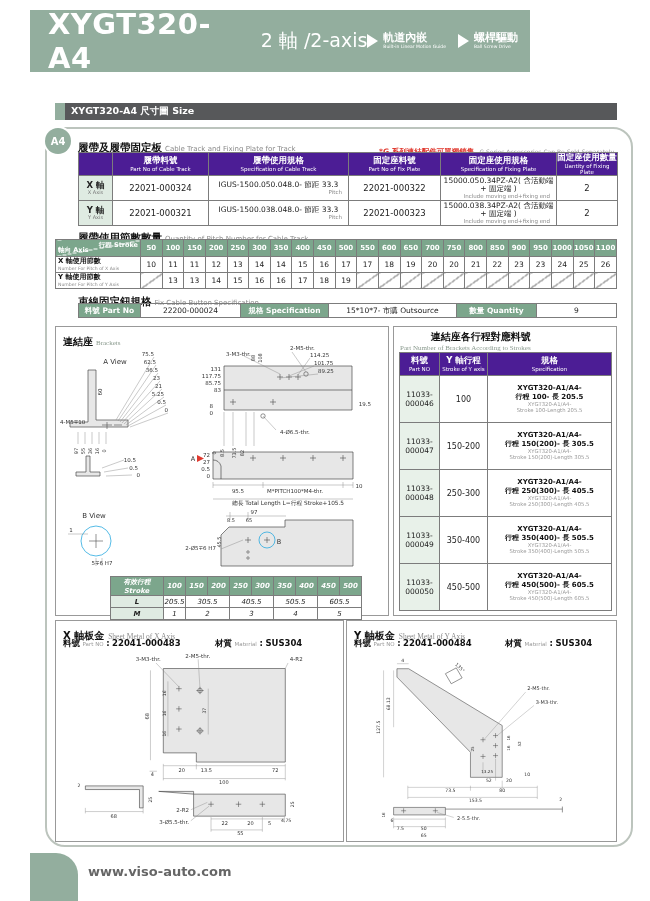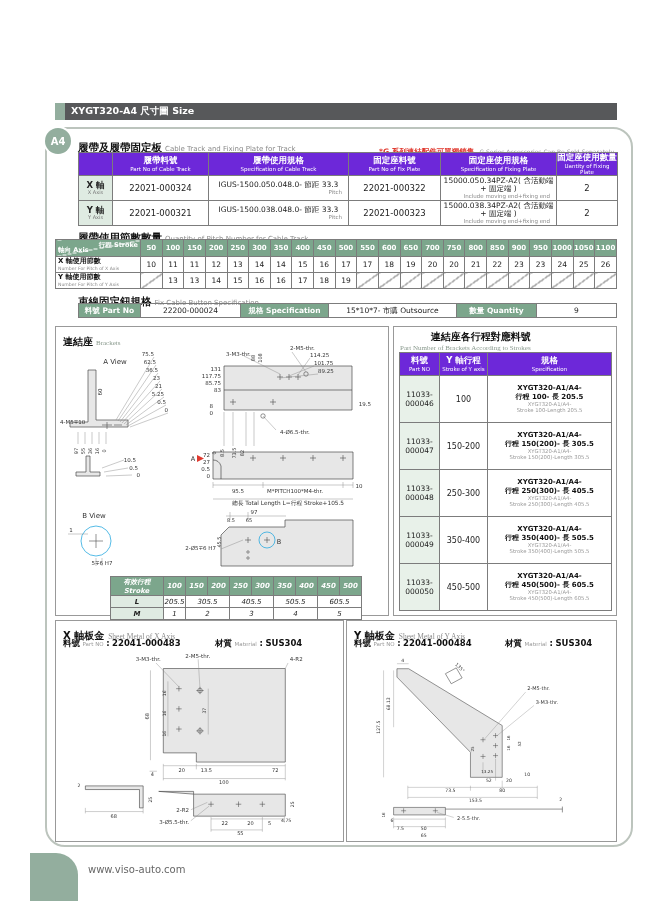--- a/index.html
+++ b/index.html
@@ -32,21 +32,21 @@
   
   .sec-title{position:absolute;white-space:nowrap;}
   .t-cn{font-size:10.5px;font-weight:bold;color:#111;}
   .t-en{font-size:7px;color:#8A8A8A;margin-left:3px;}
   .note{position:absolute;white-space:nowrap;text-align:right;}
   .note .red{color:#E0392F;font-size:7.5px;font-weight:bold;}
   .note .gray{color:#9a9a9a;font-size:6px;}
   
   table{border-collapse:collapse;table-layout:fixed;}
   th,td{border:1px solid #7C7C7C;padding:0;overflow:hidden;}
-  .ghead{background:#6d28d9;color:#fff;text-align:center;vertical-align:middle;}
+  .ghead{background:#4c1d95;color:#fff;text-align:center;vertical-align:middle;}
   .ghead .cn{display:block;font-size:8.5px;font-weight:bold;line-height:1.15;}
   .ghead .en{display:block;font-size:5.5px;font-weight:normal;line-height:1.1;}
   
   .tbl1{position:absolute;left:78px;top:152px;width:539px;}
   .tbl1 th{height:22px;}
   .tbl1 td{height:24px;text-align:center;vertical-align:middle;background:#fff;}
   .axis-cell{background:#DFEBE2 !important;}
   .axis-cn{display:block;font-size:8.5px;font-weight:bold;line-height:1;}
   .axis-en{display:block;font-size:5px;color:#777;line-height:1.2;}
   .pn{font-size:8.5px;}
@@ -105,27 +105,45 @@
   svg text{font-family:"DejaVu Sans","Liberation Sans",sans-serif;fill:#333;}
   .shape{fill:#E7E7E7;stroke:#4A4A4A;stroke-width:.7;}
   .thin{fill:none;stroke:#888;stroke-width:.45;}
   .edge{fill:none;stroke:#4A4A4A;stroke-width:.7;}
   .cross{fill:none;stroke:#4A4A4A;stroke-width:.6;}
   .blue{stroke:#2AA9E0;fill:none;stroke-width:.8;}
   .redfill{fill:#E0392F;}
   
   .footer-tab{position:absolute;left:30px;top:853px;width:48px;height:48px;background:#93AE9E;
               border-radius:0 22px 0 0;}
-  .footer-url{position:absolute;left:88px;top:864px;font-size:10px;font-weight:normal;color:#666;}
+  .footer-url{position:absolute;left:88px;top:864px;font-size:13px;font-weight:bold;color:#666;}
 </style>
 </head>
 <body>
 
 <div class="page">
 
+  <div class="banner">
+    <span class="model">XYGT320-A4</span>
+    <span class="sub">2 軸 /2-axis</span>
+    <div class="feature f1">
+      <span class="tri"></span>
+      <span class="ftext">
+        <span class="fcn">軌道內嵌</span>
+        <span class="fen">Built-in Linear Motion Guide</span>
+      </span>
+    </div>
+    <div class="feature f2">
+      <span class="tri"></span>
+      <span class="ftext">
+        <span class="fcn">螺桿驅動</span>
+        <span class="fen">Ball Screw Drive</span>
+      </span>
+    </div>
+  </div>
 
   <div class="section-bar">
     <span class="sq"></span>
     <span class="sb-label">XYGT320-A4 尺寸圖 Size</span>
   </div>
 
   <div class="content-box"></div>
   <div class="a4-badge">A4</div>
 
   <div class="sec-title" style="left:78px;top:136px;">

